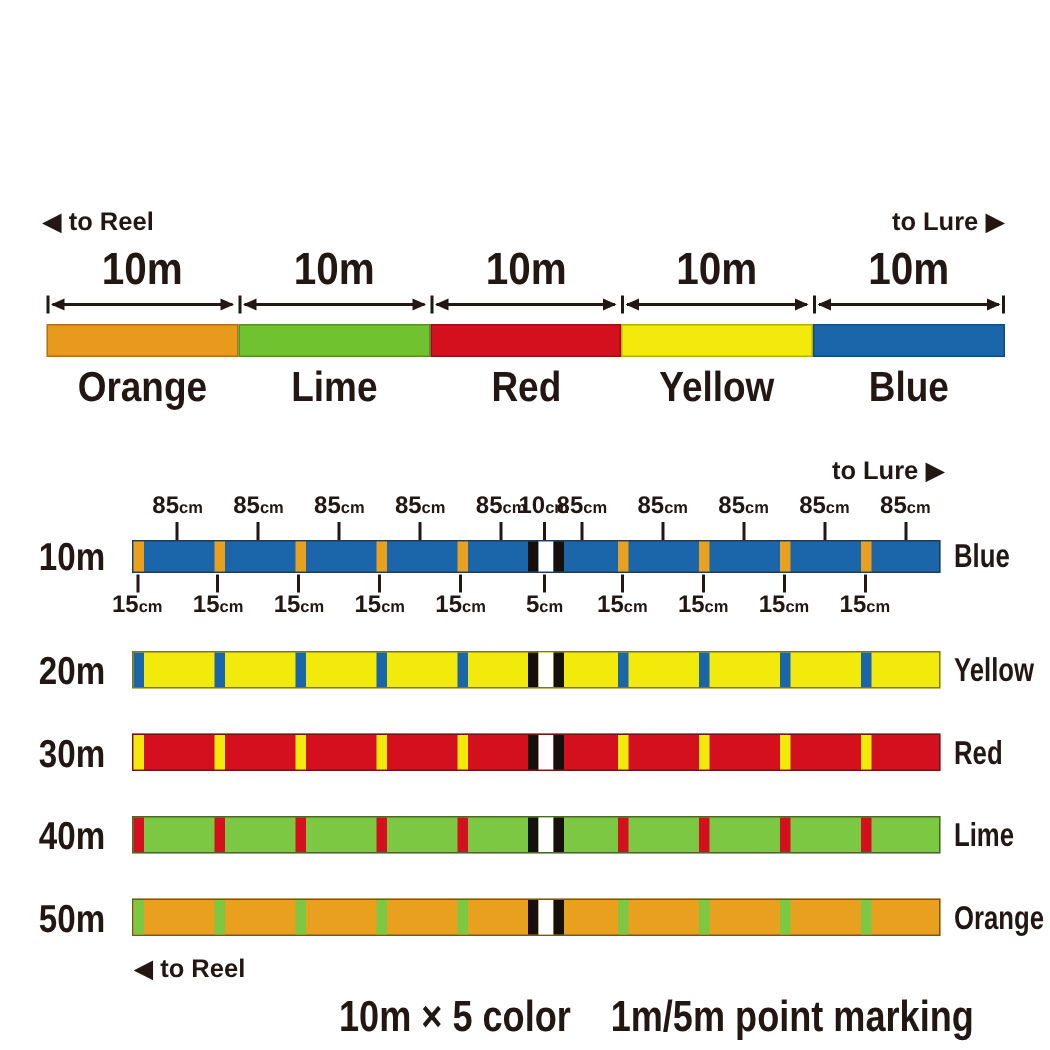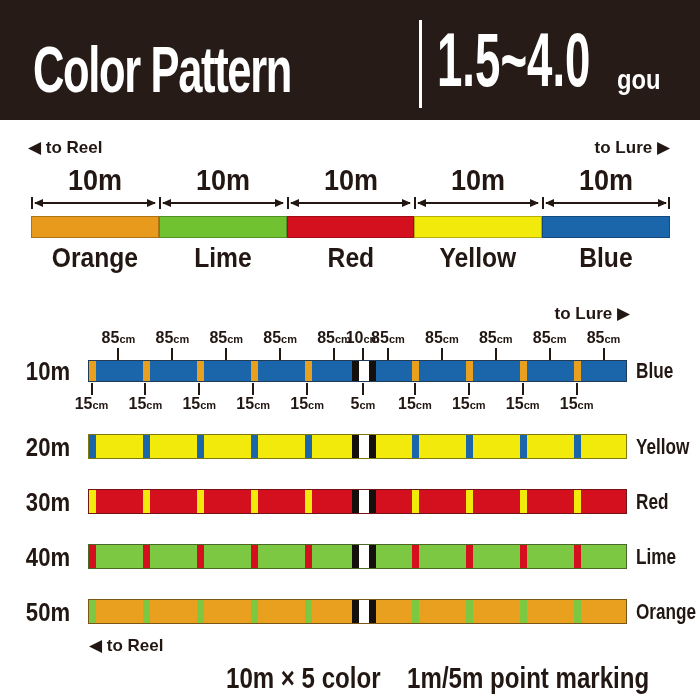--- a/index.html
+++ b/index.html
@@ -73,26 +73,20 @@
     position:absolute;left:226px;top:661px;display:flex;gap:32px;
     font-size:29px;line-height:34px;white-space:nowrap;
     transform:scaleX(.83);transform-origin:left top;
   }
 </style>
 </head>
 <body>
 
 <div id="stage">
 
-  <div id="hdr" style="background: rgb(38, 27, 23);">
-    <div class="hdr-title">Color Pattern</div>
-    <div class="hdr-divider"></div>
-    <div class="hdr-num">1.5~4.0</div>
-    <div class="hdr-unit">gou</div>
-  </div>
 
   <div class="abs dir" style="left:28px;top:137px;">◀ to Reel</div>
   <div class="abs dir" style="right:30px;top:137px;">to Lure ▶</div>
 
   <div id="topSegments">
       <div class="seg" style="left: 0px; width: 127.8px;">
         <div class="seg-len">10m</div>
         <div class="dim">
           <div class="dline"></div>
           <div class="arr arr-l"></div>

